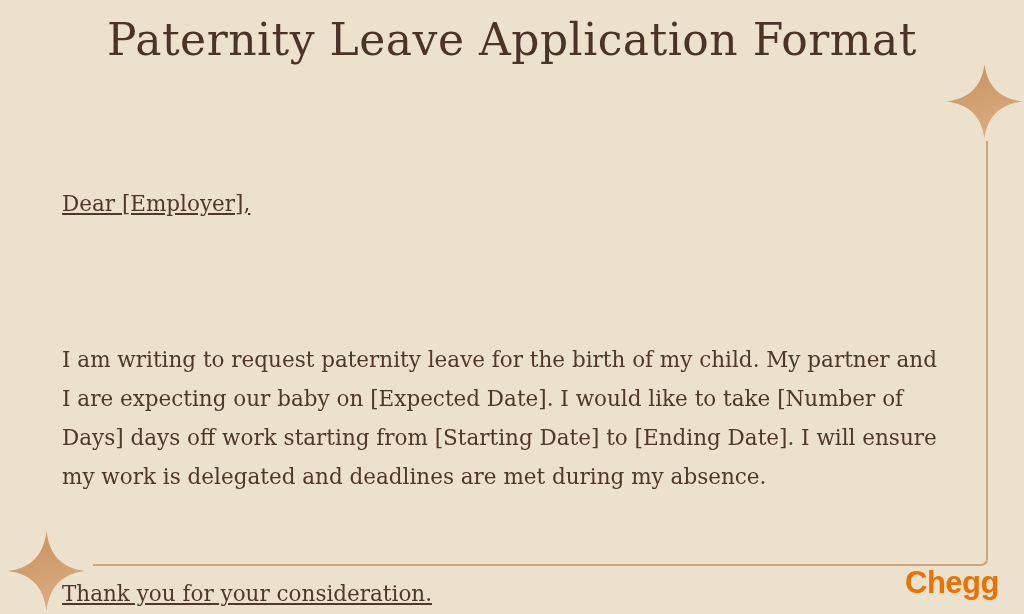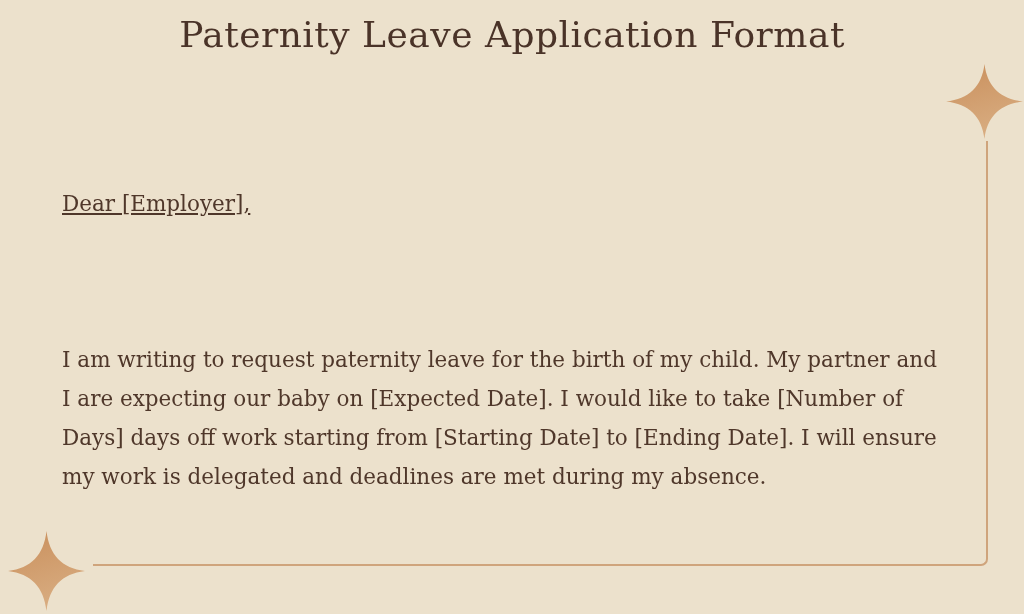--- a/index.html
+++ b/index.html
@@ -15,21 +15,21 @@
     font-family: "DejaVu Serif", serif;
   }
   .title {
     position: absolute;
     top: 14px;
     left: 0;
     width: 100%;
     margin: 0;
     text-align: center;
     font-family: "DejaVu Serif", serif;
-    font-size: 36px;
+    font-size: 44px;
     font-weight: 500;
     letter-spacing: 0.5px;
     color: #4a3328;
   }
   .letter {
     position: absolute;
     left: 62px;
     top: 106px;
     color: #4f372a;
     font-size: 21.5px;
@@ -88,32 +88,34 @@
   <h1 class="title">Paternity Leave Application Format</h1>
 
   <div class="border-frame"></div>
 
   <div class="letter">
     <p class="gap-after">Dear [Employer],</p>
     <p>I am writing to request paternity leave for the birth of my child. My partner and
 I are expecting our baby on [Expected Date]. I would like to take [Number of
 Days] days off work starting from [Starting Date] to [Ending Date]. I will ensure
 my work is delegated and deadlines are met during my absence.</p>
+    <p class="gap-after">Thank you for your consideration.</p>
     
     
   </div>
 
   <svg class="star star-top-right" viewBox="0 0 100 100" preserveAspectRatio="none">
     <defs>
       <linearGradient id="starGrad" x1="0" y1="0" x2="0.3" y2="1">
         <stop offset="0" stop-color="#c98f5c"></stop>
         <stop offset="1" stop-color="#d8ac80"></stop>
       </linearGradient>
     </defs>
     <path d="M50 0 C53.5 30 70 46.5 100 50 C70 53.5 53.5 70 50 100 C46.5 70 30 53.5 0 50 C30 46.5 46.5 30 50 0 Z" fill="url(#starGrad)"></path>
   </svg>
 
   <svg class="star star-bottom-left" viewBox="0 0 100 100" preserveAspectRatio="none">
     <path d="M50 0 C53.5 30 70 46.5 100 50 C70 53.5 53.5 70 50 100 C46.5 70 30 53.5 0 50 C30 46.5 46.5 30 50 0 Z" fill="url(#starGrad)"></path>
   </svg>
 
+  <div class="logo">Chegg</div>
 
 </div>
 
 </body></html>

